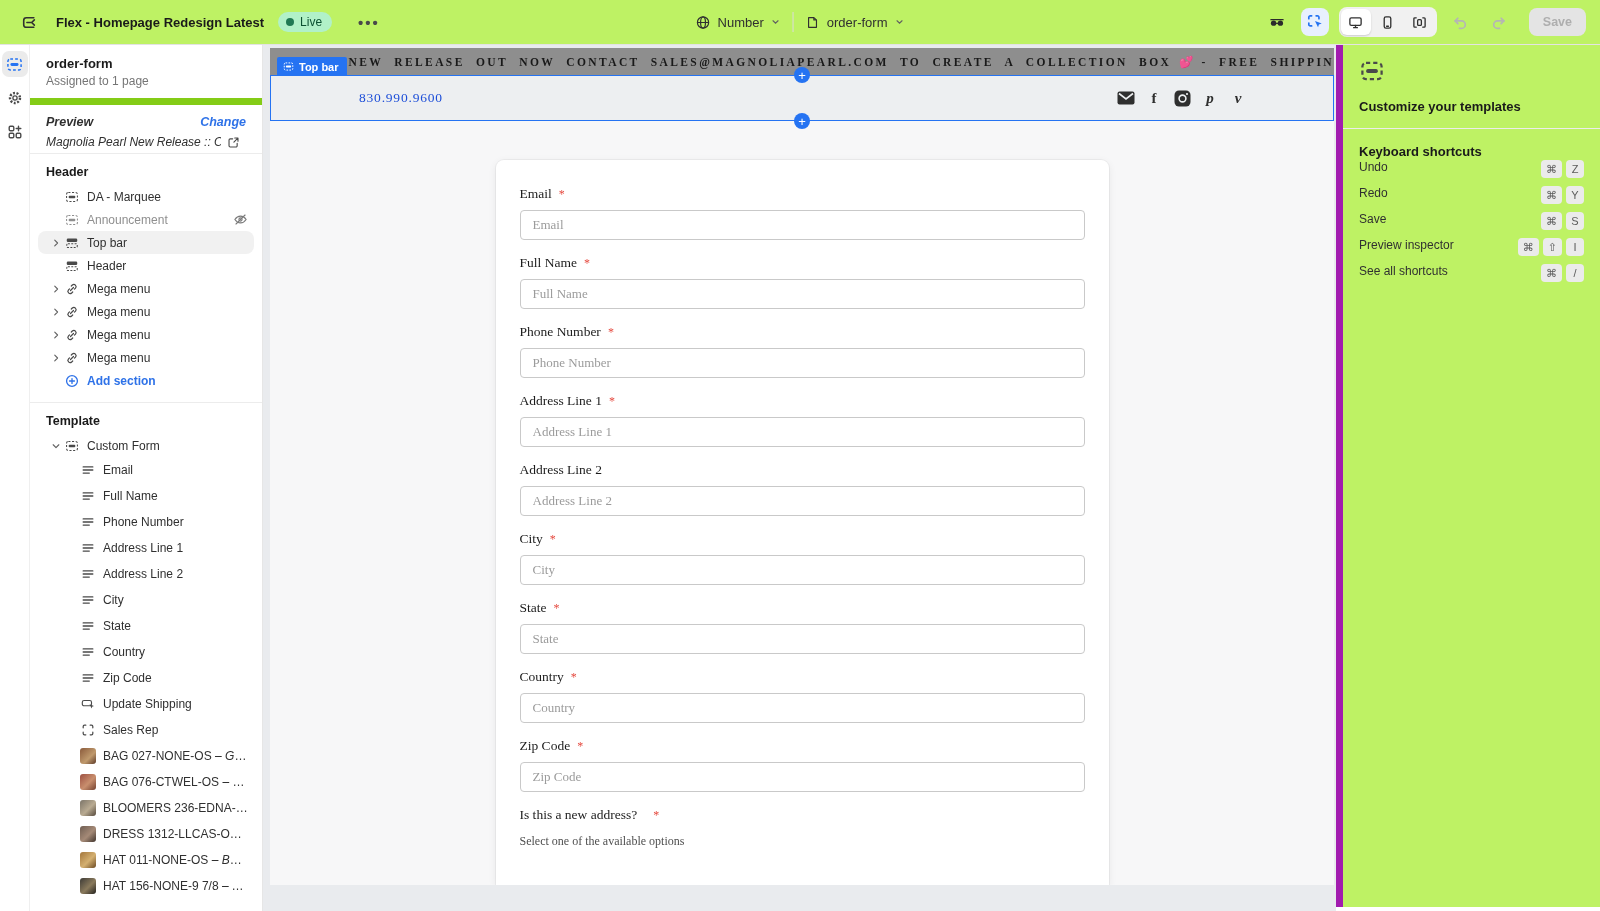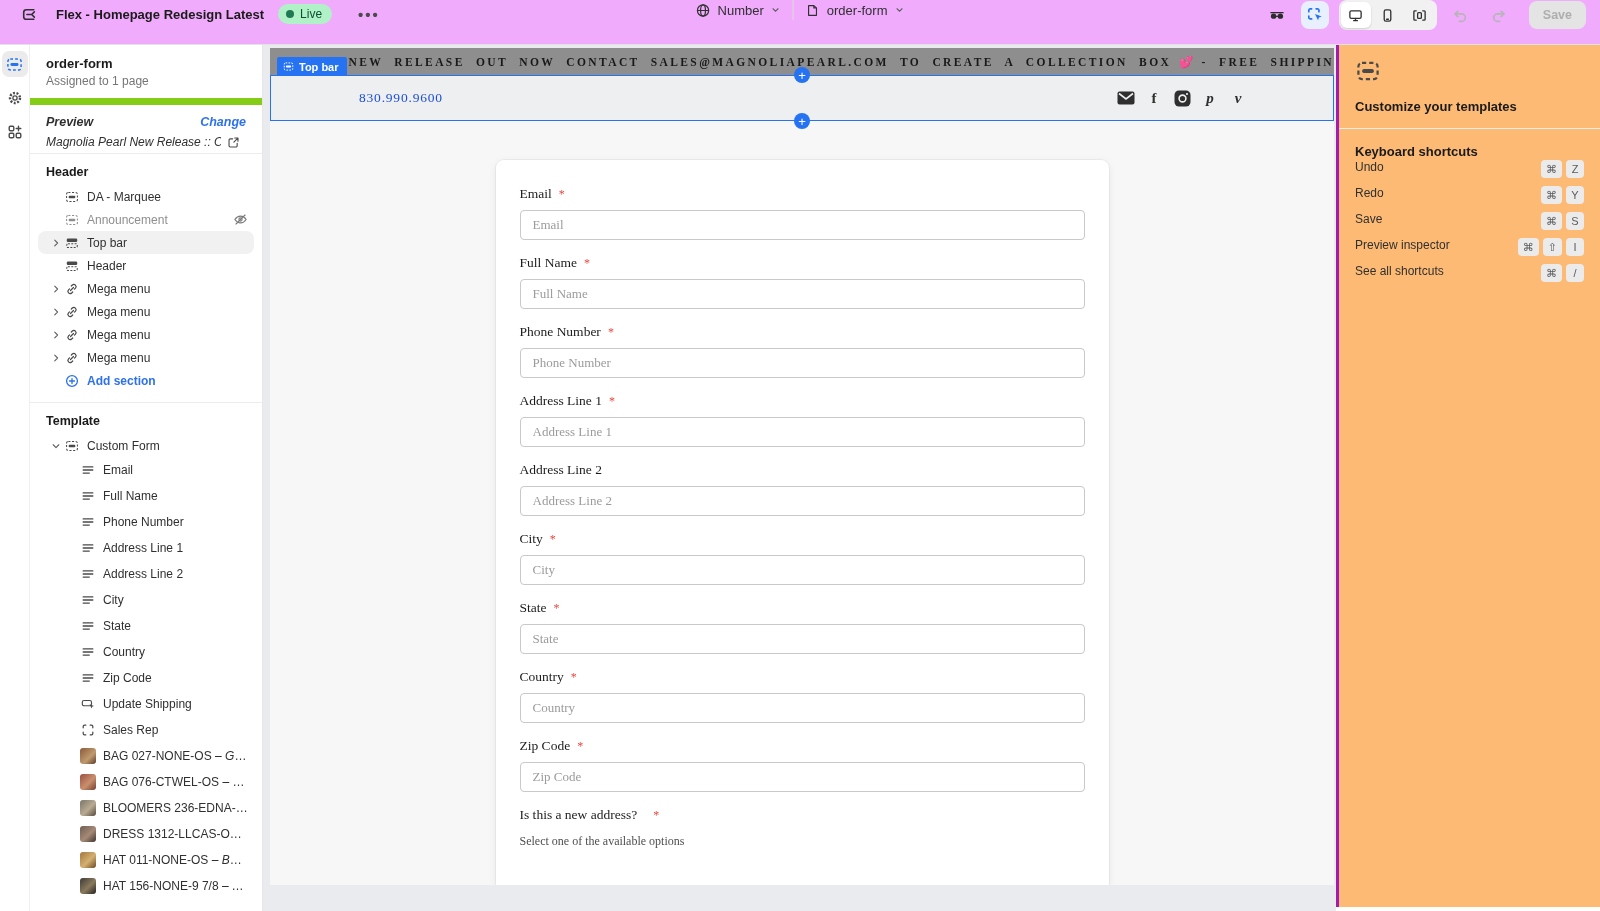--- a/index.html
+++ b/index.html
@@ -1,20 +1,20 @@
 <!DOCTYPE html>
 <html><head>
 <meta charset="utf-8">
 <style>
   * { margin:0; padding:0; box-sizing:border-box; }
   html,body { width:1600px; height:911px; overflow:hidden; font-family:"Liberation Sans", sans-serif; background:#fff; }
   svg { display:block; }
 
   
-  .appbar { position:absolute; left:0; top:0; right:0; height:45px; background:#f0abfc; border-bottom:1px solid #e3e3e3; display:flex; align-items:flex-start; padding:0 14px; z-index:20; }
+  .appbar { position:absolute; left:0; top:0; right:0; height:45px; background:#bef264; border-bottom:1px solid #e3e3e3; display:flex; align-items:center; padding:0 14px; z-index:20; }
   .ab-left { display:flex; align-items:center; gap:14px; }
   .theme-title { font-size:13px; font-weight:600; color:#1a1a1a; }
   .live-badge { display:inline-flex; align-items:center; gap:6px; background:#b1f1c8; border-radius:10px; padding:3px 10px 3px 8px; font-size:12px; font-weight:500; color:#0c5132; }
   .live-dot { width:8px; height:8px; border-radius:50%; background:#1f7a53; }
   .dots-btn { margin-left:12px; color:#4a4a4a; font-size:15px; letter-spacing:2px; font-weight:700; cursor:pointer; }
   .ab-center { position:absolute; left:50%; transform:translateX(-50%); display:flex; align-items:center; gap:12px; }
   .ab-chip { display:flex; align-items:center; gap:7px; font-size:13px; color:#303030; font-weight:500; cursor:pointer; }
   .vsep { width:1px; height:20px; background:#dcdcdc; }
   .ab-right { margin-left:auto; display:flex; align-items:center; gap:10px; }
   .icon-btn { width:28px; height:28px; display:flex; align-items:center; justify-content:center; border-radius:8px; cursor:pointer; }
@@ -80,21 +80,21 @@
   .form-title { font-size:19.5px; font-weight:500; text-align:center; color:#141414; letter-spacing:.4px; word-spacing:3px; margin-bottom:28px; }
   .fgroup { margin-bottom:15px; }
   .flabel { font-size:13.5px; color:#1c1c1c; margin-bottom:8px; display:flex; align-items:baseline; gap:7px; }
   .req { color:#e5483d; font-size:12px; }
   .fin { width:100%; height:30px; border:1px solid #c9c9c9; border-radius:4px; padding:0 12px; font-family:"Liberation Serif", serif; font-size:13px; color:#333; outline:none; background:#fff; }
   .fin::placeholder { color:#9b9b9b; }
   .radio-q { font-size:13.5px; color:#1c1c1c; margin-top:10px; display:flex; align-items:baseline; gap:16px; }
   .radio-help { font-size:12px; color:#4f4f4f; margin-top:11px; }
 
   
-  .rpanel { position:absolute; right:0; top:45px; bottom:4px; width:264px; background:#fdba74; border-left:3px solid #a21caf; padding:14px 16px; z-index:10; }
+  .rpanel { position:absolute; right:0; top:45px; bottom:4px; width:264px; background:#bef264; border-left:7px solid #a21caf; padding:14px 16px; z-index:10; }
   .rp-title { font-size:13px; font-weight:700; color:#1a1a1a; margin-top:16px; }
   .rp-sub { font-size:12px; color:#6b6b6b; line-height:1.55; margin-top:8px; width:215px; }
   .rp-div { border:none; border-top:1px solid #ececec; margin:14px -16px 0; }
   .rp-shortcuts-title { font-size:13px; font-weight:700; color:#1a1a1a; margin-top:15px; }
   .sc-row { display:flex; height:25px; margin-top:1px; }
   .sc-label { flex:1; font-size:12px; color:#303030; }
   .keys { display:flex; gap:4px; }
   .key { min-width:18px; height:18px; padding:0 5px; background:#ebebeb; border-radius:4px; font-size:11px; color:#5c5c5c; display:inline-flex; align-items:center; justify-content:center; }
 </style>
 </head>

